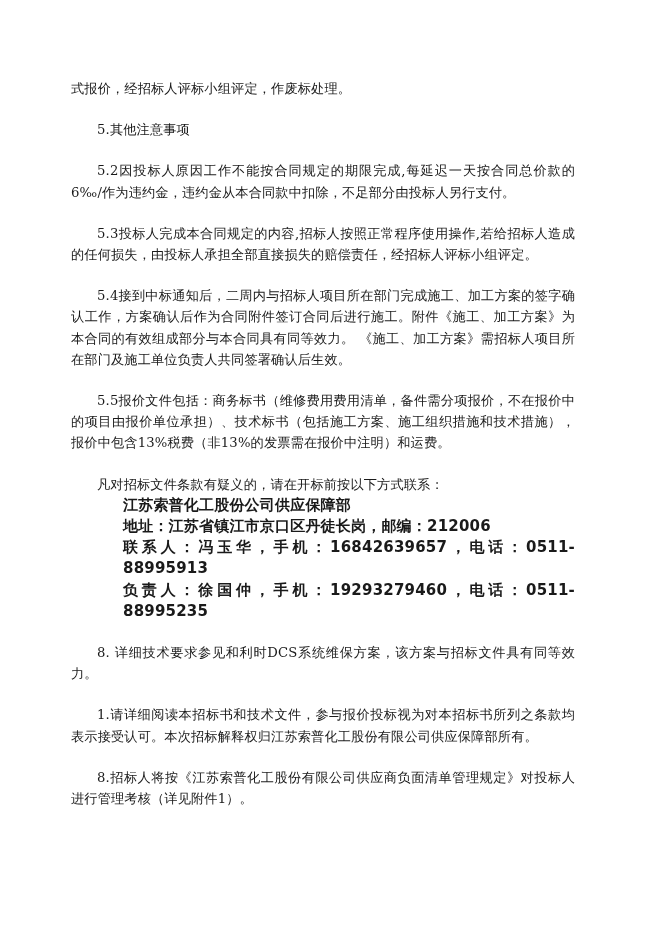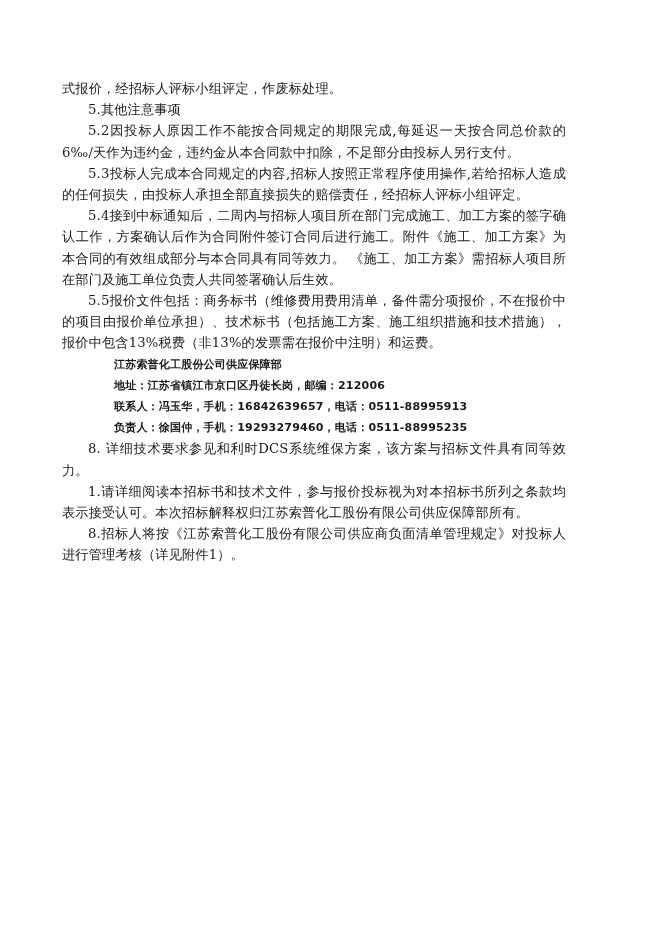--- a/index.html
+++ b/index.html
@@ -10,54 +10,56 @@
     body {
       width: 662px;
       height: 936px;
       position: relative;
       overflow: hidden;
       font-family: "DejaVu Serif", "Liberation Serif", serif;
       color: #1a1a1a;
     }
     .page {
       position: absolute;
-      left: 62px;
+      left: 71px;
       top: 78px;
       width: 504px;
       font-size: 13.2px;
       line-height: 21.2px;
       letter-spacing: 0.15px;
     }
     .p {
       margin: 0;
       padding: 0;
       text-align: justify;
       text-justify: inter-ideograph;
     }
     .indent {
       text-indent: 26px;
+      margin-top: 20px;
     }
     .contact {
       padding-left: 52px;
       font-family: "DejaVu Sans", "Liberation Sans", sans-serif;
       font-weight: bold;
-      font-size: 11px;
+      font-size: 15px;
       letter-spacing: 0.2px;
     }
   </style>
 </head>
 <body>
 
 <div class="page">
   <p class="p">式报价，经招标人评标小组评定，作废标处理。</p>
   <p class="p indent">5.其他注意事项</p>
-  <p class="p indent">5.2因投标人原因工作不能按合同规定的期限完成,每延迟一天按合同总价款的6‰/天作为违约金，违约金从本合同款中扣除，不足部分由投标人另行支付。</p>
+  <p class="p indent">5.2因投标人原因工作不能按合同规定的期限完成,每延迟一天按合同总价款的6‰/作为违约金，违约金从本合同款中扣除，不足部分由投标人另行支付。</p>
   <p class="p indent">5.3投标人完成本合同规定的内容,招标人按照正常程序使用操作,若给招标人造成的任何损失，由投标人承担全部直接损失的赔偿责任，经招标人评标小组评定。</p>
   <p class="p indent">5.4接到中标通知后，二周内与招标人项目所在部门完成施工、加工方案的签字确认工作，方案确认后作为合同附件签订合同后进行施工。附件《施工、加工方案》为本合同的有效组成部分与本合同具有同等效力。 《施工、加工方案》需招标人项目所在部门及施工单位负责人共同签署确认后生效。</p>
   <p class="p indent">5.5报价文件包括：商务标书（维修费用费用清单，备件需分项报价，不在报价中的项目由报价单位承担）、技术标书（包括施工方案、施工组织措施和技术措施），报价中包含13%税费（非13%的发票需在报价中注明）和运费。</p>
+  <p class="p indent">凡对招标文件条款有疑义的，请在开标前按以下方式联系：</p>
 
   <div>
     <p class="p contact">江苏索普化工股份公司供应保障部</p>
     <p class="p contact">地址：江苏省镇江市京口区丹徒长岗，邮编：212006</p>
     <p class="p contact">联系人：冯玉华，手机：16842639657，电话：0511-88995913</p>
     <p class="p contact">负责人：徐国仲，手机：19293279460，电话：0511-88995235</p>
   </div>
 
   <p class="p indent">8. 详细技术要求参见和利时DCS系统维保方案，该方案与招标文件具有同等效力。</p>
   <p class="p indent">1.请详细阅读本招标书和技术文件，参与报价投标视为对本招标书所列之条款均表示接受认可。本次招标解释权归江苏索普化工股份有限公司供应保障部所有。</p>

